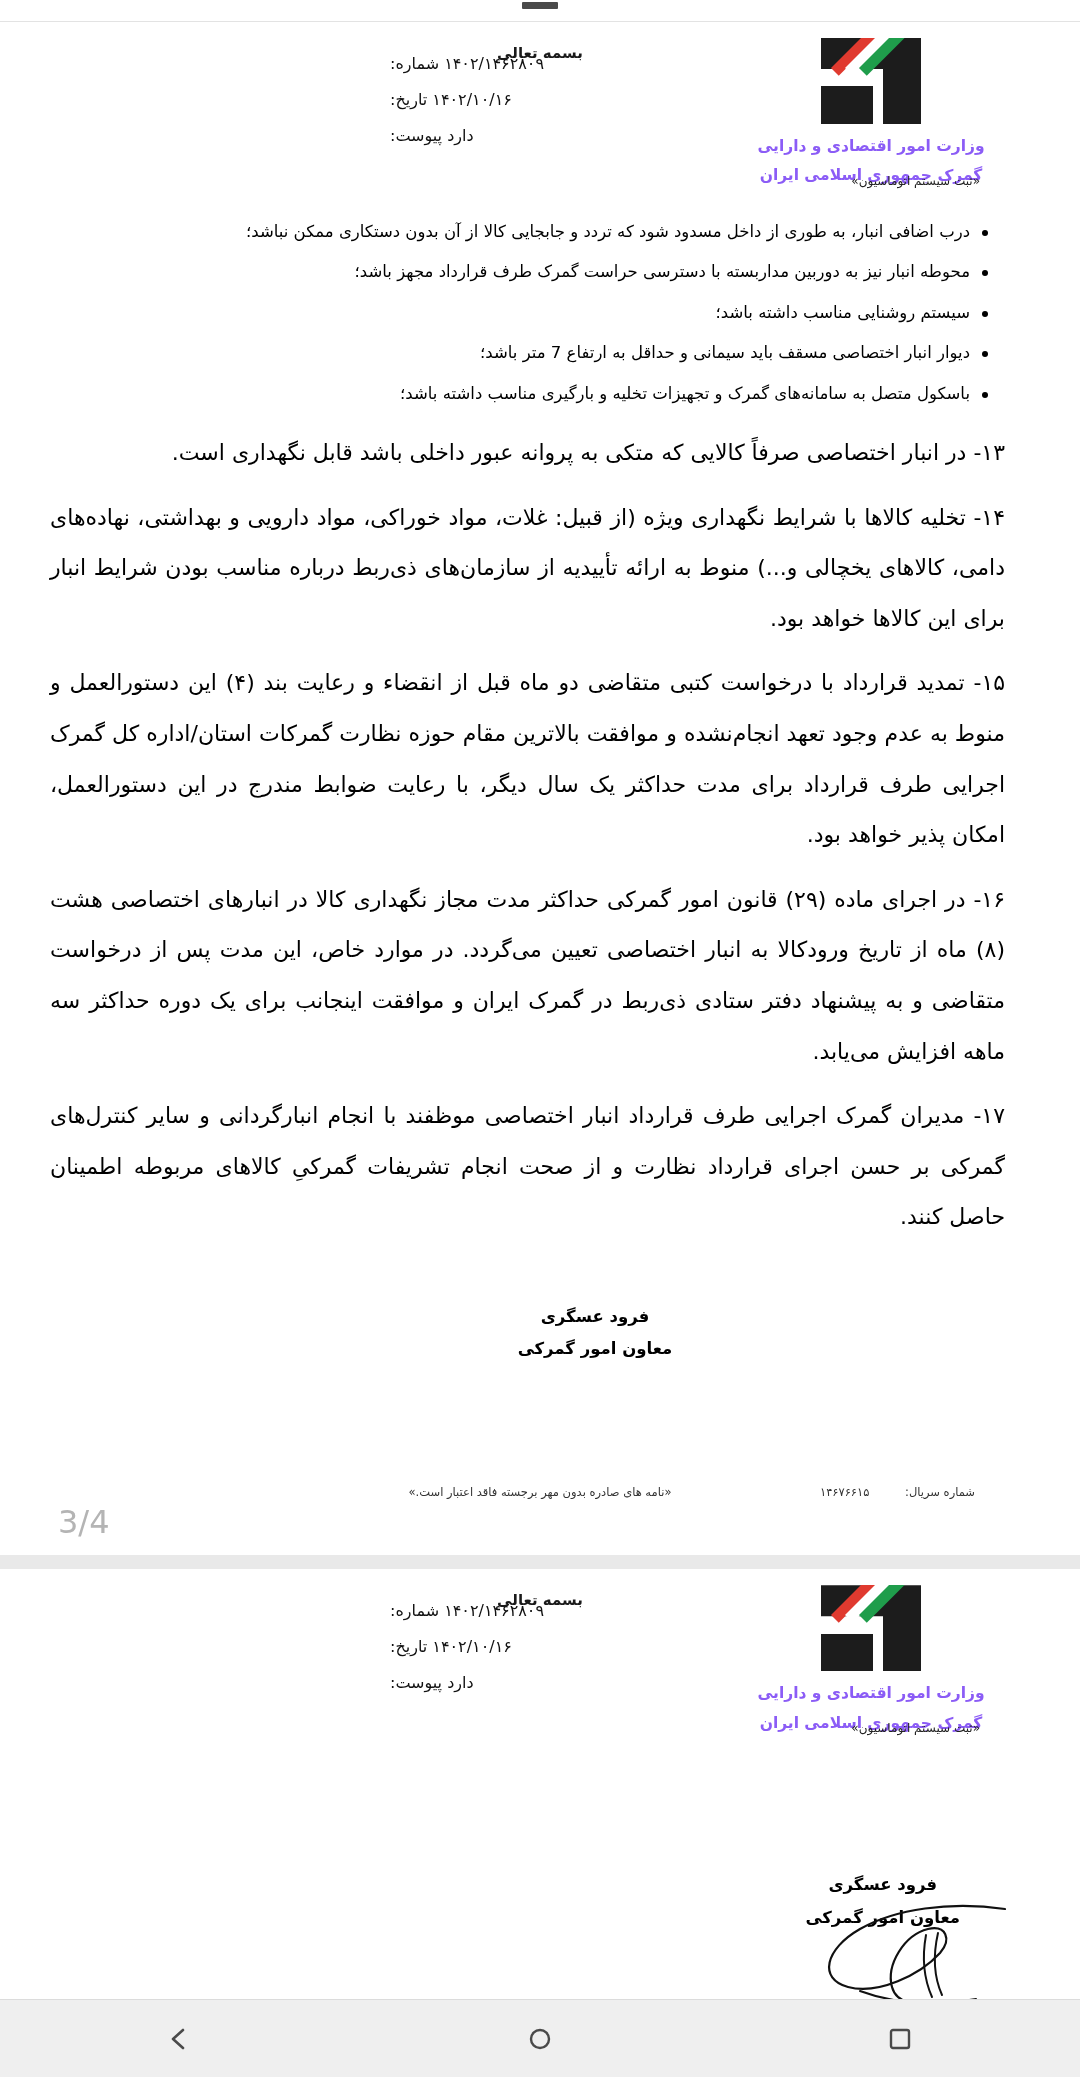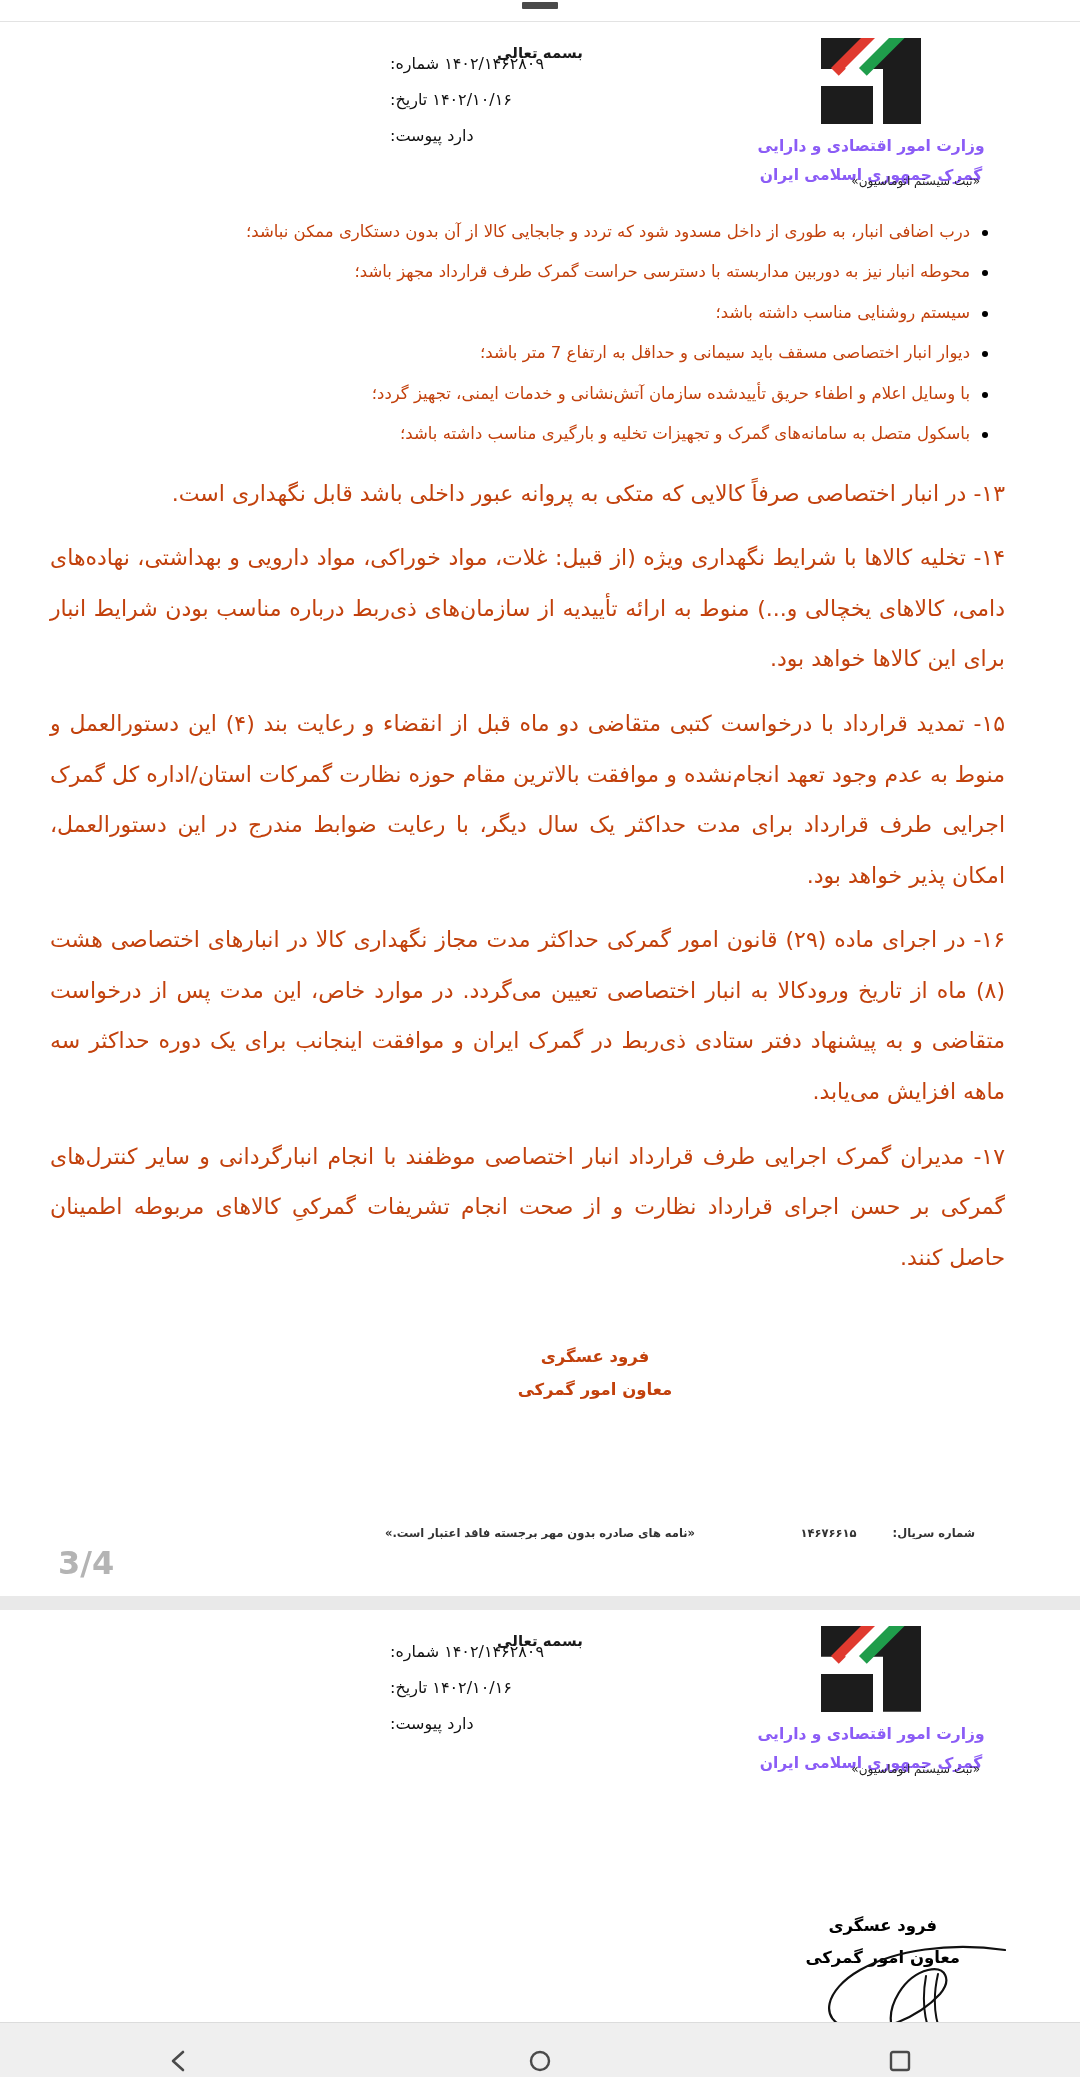--- a/index.html
+++ b/index.html
@@ -123,21 +123,21 @@
     right: 100px;
     font-size: 12px;
     color: #222;
   }
 
   
   .doc-body {
     padding: 0 60px 0 50px;
     direction: rtl;
     text-align: justify;
-    color: #c2410c;
+    color: #000000;
   }
   ul.bullets {
     list-style: none;
     margin: 0 0 6px 0;
     padding: 0 30px 0 0;
   }
   ul.bullets li {
     position: relative;
     font-size: 16.5px;
     line-height: 2.45;
@@ -178,21 +178,20 @@
 
   
   .doc-footer {
     position: relative;
     margin-top: 120px;
     padding: 0 60px;
     direction: rtl;
     font-size: 11.5px;
     color: #333;
     height: 60px;
-    font-weight: bold;
   }
   .footer-note {
     position: absolute;
     left: 0; right: 0;
     margin: 0 auto;
     top: 0;
     width: 480px;
     text-align: center;
   }
   .footer-serial {
@@ -300,21 +299,20 @@
 
       <div class="auto-reg">«ثبت سیستم اتوماسیون»</div>
     </div>
 
     <div class="doc-body">
       <ul class="bullets">
         <li>درب اضافی انبار، به طوری از داخل مسدود شود که تردد و جابجایی کالا از آن بدون دستکاری ممکن نباشد؛</li>
         <li>محوطه انبار نیز به دوربین مداربسته با دسترسی حراست گمرک طرف قرارداد مجهز باشد؛</li>
         <li>سیستم روشنایی مناسب داشته باشد؛</li>
         <li>دیوار انبار اختصاصی مسقف باید سیمانی و حداقل به ارتفاع 7 متر باشد؛</li>
-        <li>با وسایل اعلام و اطفاء حریق تأییدشده سازمان آتش‌نشانی و خدمات ایمنی، تجهیز گردد؛</li>
         <li>باسکول متصل به سامانه‌های گمرک و تجهیزات تخلیه و بارگیری مناسب داشته باشد؛</li>
       </ul>
 
       <p class="para">۱۳- در انبار اختصاصی صرفاً کالایی که متکی به پروانه عبور داخلی باشد قابل نگهداری است.</p>
       <p class="para">۱۴- تخلیه کالاها با شرایط نگهداری ویژه (از قبیل: غلات، مواد خوراکی، مواد دارویی و بهداشتی، نهاده‌های دامی، کالاهای یخچالی و...) منوط به ارائه تأییدیه از سازمان‌های ذی‌ربط درباره مناسب بودن شرایط انبار برای این کالاها خواهد بود.</p>
       <p class="para">۱۵- تمدید قرارداد با درخواست کتبی متقاضی دو ماه قبل از انقضاء و رعایت بند (۴) این دستورالعمل و منوط به عدم وجود تعهد انجام‌نشده و موافقت بالاترین مقام حوزه نظارت گمرکات استان/اداره کل گمرک اجرایی طرف قرارداد برای مدت  حداکثر یک سال دیگر، با رعایت ضوابط مندرج در این دستورالعمل، امکان پذیر خواهد بود.</p>
       <p class="para">۱۶- در اجرای ماده (۲۹) قانون امور گمرکی حداکثر مدت مجاز نگهداری کالا در انبارهای اختصاصی هشت (۸) ماه از تاریخ ورودکالا به انبار اختصاصی تعیین می‌گردد. در موارد خاص، این مدت پس از درخواست متقاضی و به پیشنهاد دفتر ستادی ذی‌ربط در گمرک ایران و موافقت اینجانب برای یک دوره حداکثر سه ماهه افزایش می‌یابد.</p>
       <p class="para">۱۷- مدیران گمرک اجرایی طرف قرارداد انبار اختصاصی موظفند با انجام انبارگردانی و سایر کنترل‌های گمرکی بر حسن اجرای قرارداد نظارت و از صحت انجام تشریفات گمرکیِ کالاهای مربوطه اطمینان حاصل کنند.</p>
 
       <div class="signature">

